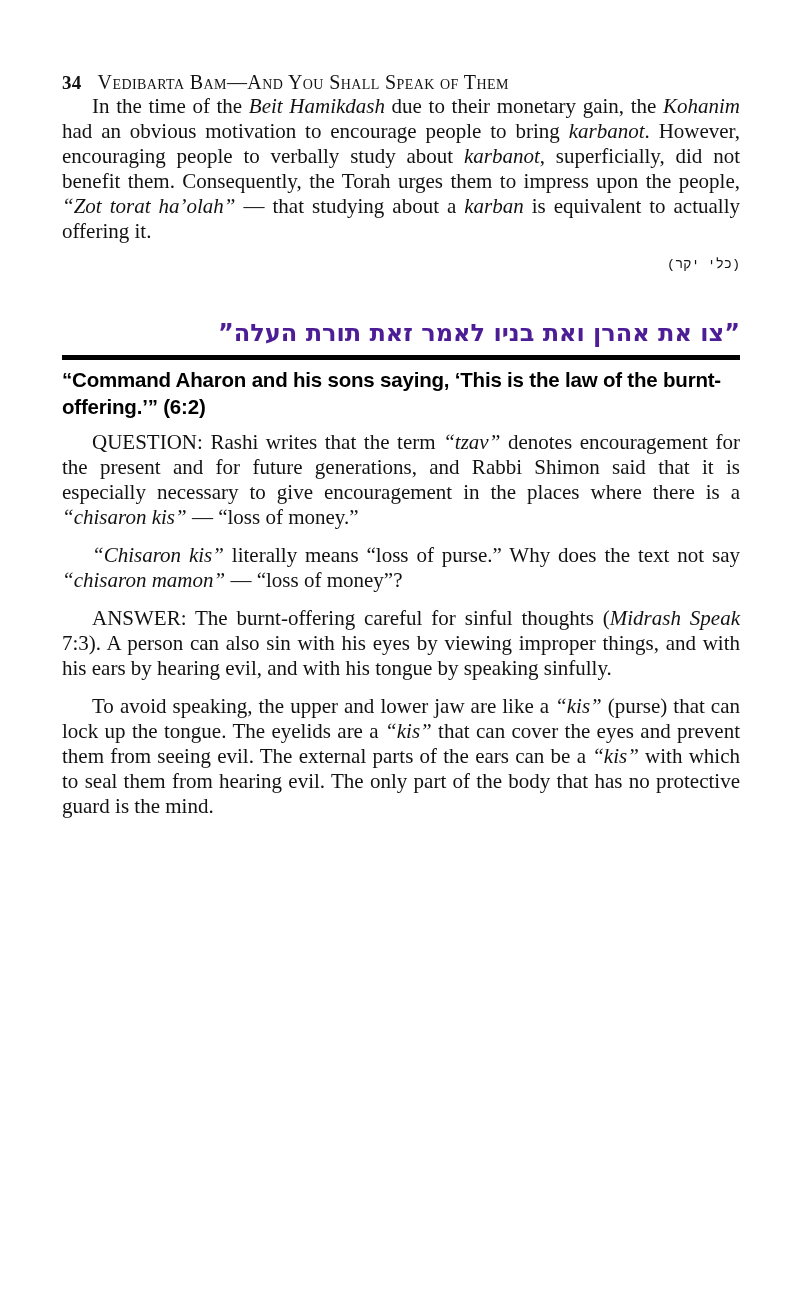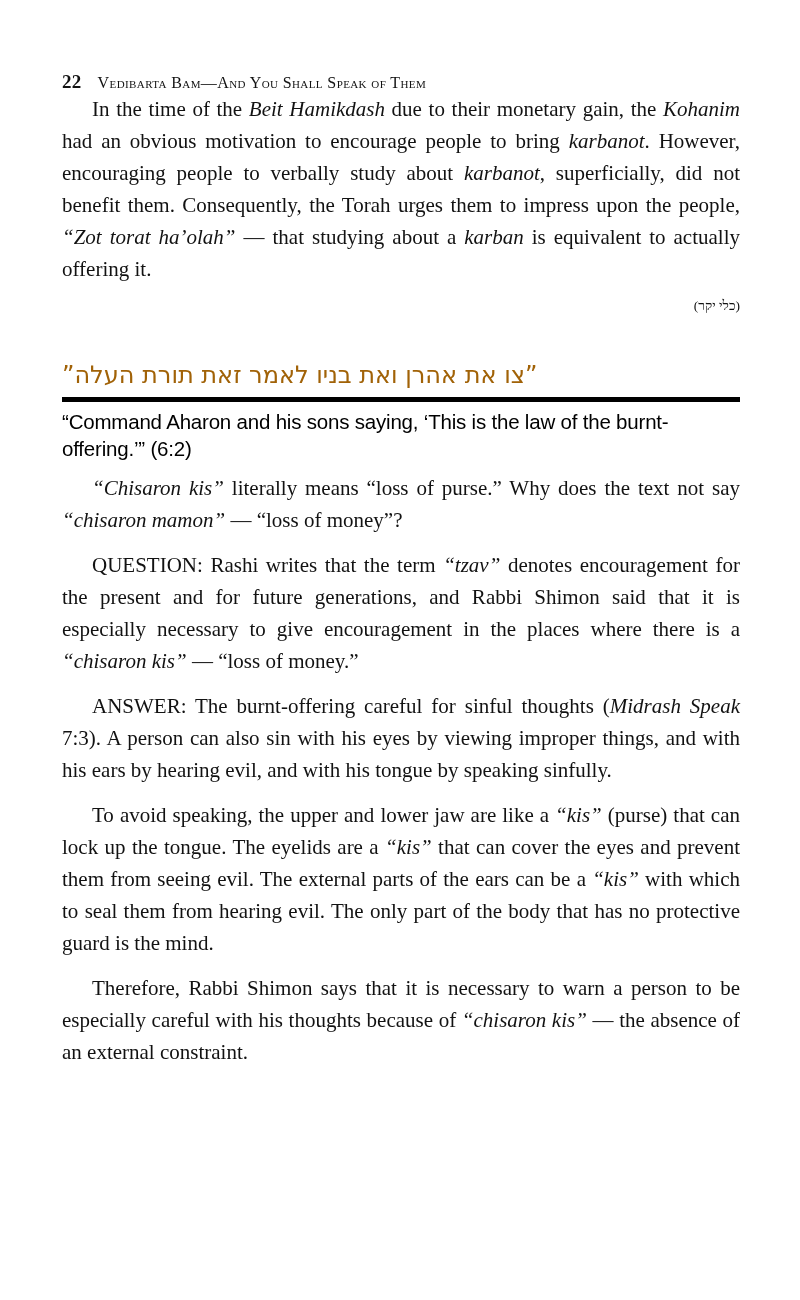--- a/index.html
+++ b/index.html
@@ -21,93 +21,92 @@
     font-size: 19px;
     white-space: nowrap;
   }
   .page-number {
     font-weight: bold;
     letter-spacing: 0.3px;
     margin-right: 16px;
   }
   .book-title {
     font-variant: small-caps;
-    font-size: 16px;
+    font-size: 20px;
     letter-spacing: 0.4px;
     margin-top: 44px;
   }
   p.body {
     font-size: 21px;
-    line-height: 32px;
+    line-height: 25px;
     text-align: justify;
     text-indent: 30px;
     margin: 0 0 13px 0;
   }
   p.body i { font-style: italic; }
   .intro-para { margin-top: 43px; }
   .attribution {
-    font-family: Liberation Serif, serif;
+    font-family: Liberation Mono, monospace;
     font-size: 13.5px;
     text-align: right;
     margin: 2px 0 0 0;
     direction: rtl;
   }
   .hebrew-heading {
     margin: 46px 0 0 0;
     font-family: "DejaVu Sans", sans-serif;
-    font-weight: normal;
+    font-weight: bold;
     font-size: 24px;
     line-height: 30px;
-    text-align: left;
+    text-align: right;
     direction: rtl;
-    color: #a16207;
+    color: #4c1d95;
   }
   .section-rule {
     height: 5px;
     background: #000000;
     margin-top: 7px;
   }
   .verse-caption {
     margin: 6px 0 10px 0;
     font-family: "Liberation Sans", sans-serif;
-    font-weight: normal;
+    font-weight: bold;
     font-size: 20.5px;
     line-height: 27px;
     letter-spacing: -0.2px;
     color: #000000;
   }
   .final-attribution { margin-top: 3px; }
 </style>
 </head>
 <body>
 
 <div class="page">
 
   <header class="page-header">
-    <span class="page-number">22</span><span class="book-title">Vedibarta Bam—And You Shall Speak of Them</span>
+    <span class="page-number">34</span><span class="book-title">Vedibarta Bam—And You Shall Speak of Them</span>
   </header>
 
   <main class="content">
 
     <p class="body intro-para"><span>In the time of the </span><i>Beit Hamikdash</i><span> due to their monetary gain, the </span><i>Kohanim</i><span> had an obvious motivation to encourage people to bring </span><i>karbanot</i><span>. However, encouraging people to verbally study about </span><i>karbanot</i><span>, superficially, did not benefit them. Consequently, the Torah urges them to impress upon the people, </span><i>“Zot torat ha’olah”</i><span> — that studying about a </span><i>karban</i><span> is equivalent to actually offering it.</span></p>
 
     <p class="attribution">(כלי יקר)</p>
 
     <h2 class="hebrew-heading">”צו את אהרן ואת בניו לאמר זאת תורת העלה”</h2>
 
     <div class="section-rule"></div>
 
     <h3 class="verse-caption">“Command Aharon and his sons saying, ‘This is the law of the burnt-offering.’” (6:2)</h3>
 
+    <p class="body"><span>QUESTION: Rashi writes that the term </span><i>“tzav”</i><span> denotes encouragement for the present and for future generations, and Rabbi Shimon said that it is especially necessary to give encouragement in the places where there is a </span><i>“chisaron kis”</i><span> — “loss of money.”</span></p>
+
     <p class="body"><i>“Chisaron kis”</i><span> literally means “loss of purse.” Why does the text not say </span><i>“chisaron mamon”</i><span> — “loss of money”?</span></p>
-
-    <p class="body"><span>QUESTION: Rashi writes that the term </span><i>“tzav”</i><span> denotes encouragement for the present and for future generations, and Rabbi Shimon said that it is especially necessary to give encouragement in the places where there is a </span><i>“chisaron kis”</i><span> — “loss of money.”</span></p>
 
     <p class="body"><span>ANSWER: The burnt-offering careful for sinful thoughts (</span><i>Midrash Speak</i><span> 7:3). A person can also sin with his eyes by viewing improper things, and with his ears by hearing evil, and with his tongue by speaking sinfully.</span></p>
 
     <p class="body"><span>To avoid speaking, the upper and lower jaw are like a </span><i>“kis”</i><span> (purse) that can lock up the tongue. The eyelids are a </span><i>“kis”</i><span> that can cover the eyes and prevent them from seeing evil. The external parts of the ears can be a </span><i>“kis”</i><span> with which to seal them from hearing evil. The only part of the body that has no protective guard is the mind.</span></p>
 
-    <p class="body"><span>Therefore, Rabbi Shimon says that it is necessary to warn a person to be especially careful with his thoughts because of </span><i>“chisaron kis”</i><span> — the absence of an external constraint.</span></p>
 
 
   </main>
 
 </div>
 
 </body></html>

